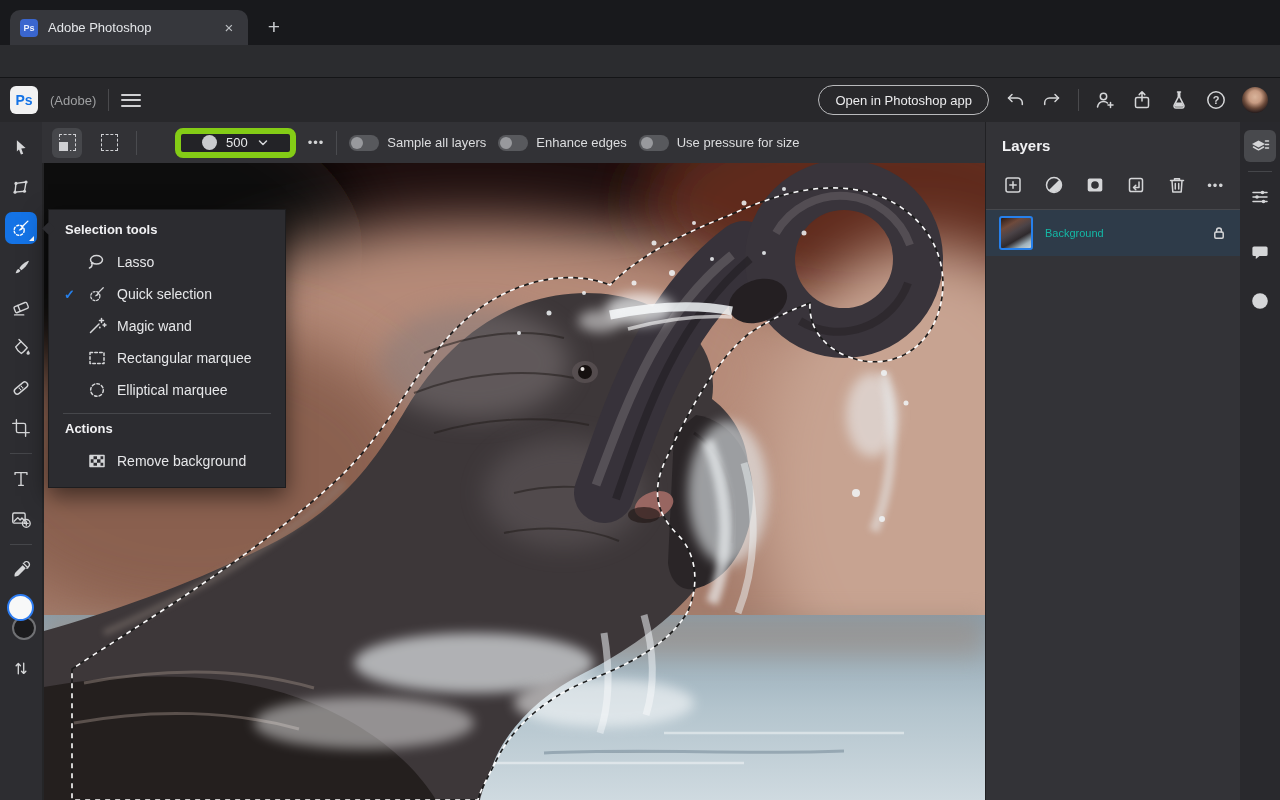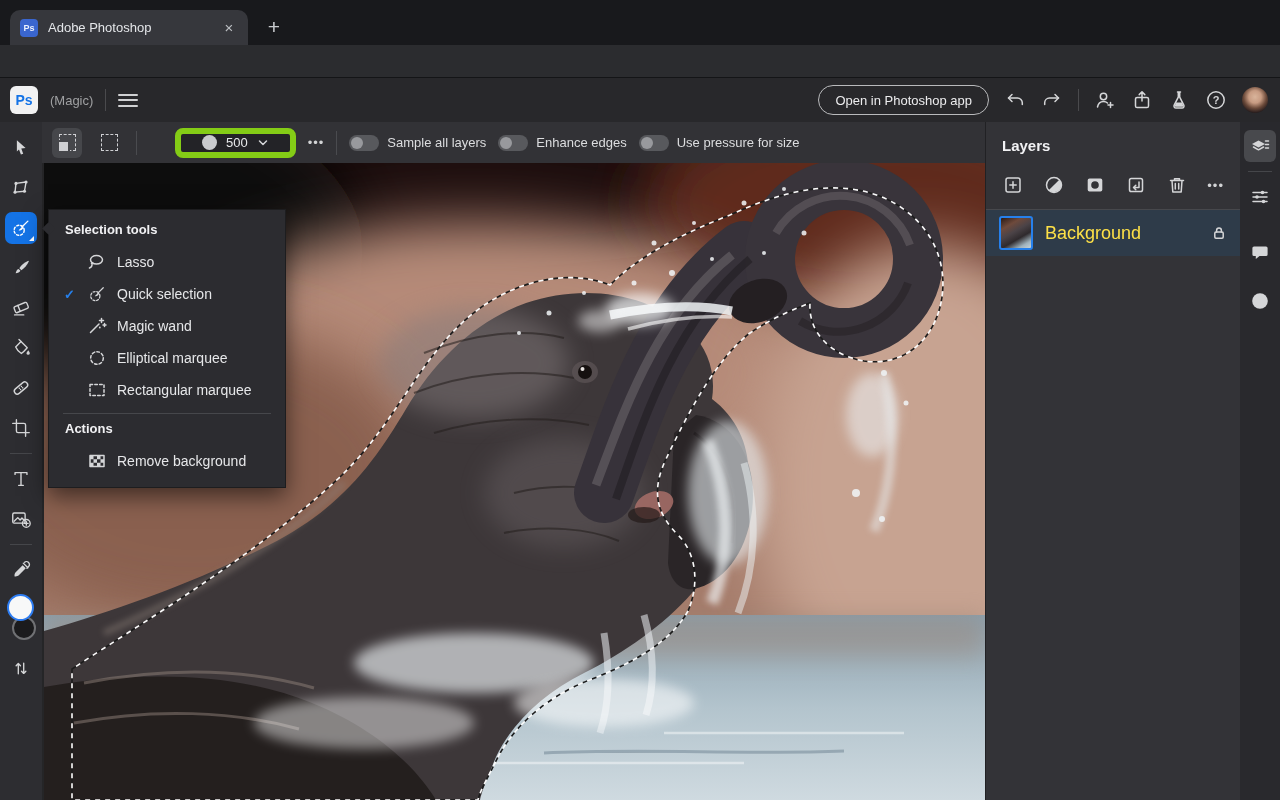--- a/index.html
+++ b/index.html
@@ -103,21 +103,21 @@
 
   
   .layerspanel { position:absolute; left:985px; top:122px; width:255px; height:678px; background:#333337;
     border-left:1px solid #212124; }
   .lp-title { padding:15px 16px 0; font-size:15px; font-weight:bold; color:#f2f2f4; }
   .lp-icons { display:flex; align-items:center; justify-content:space-between; padding:0 16px; margin-top:20px; }
   .lp-div { height:1px; background:#47484c; margin-top:13px; }
   .layerrow { height:46px; background:#2e3b49; display:flex; align-items:center; gap:12px; padding:0 13px; }
   .thumb { width:34px; height:34px; border-radius:3px; border:2px solid #2680eb;
     background:linear-gradient(150deg,#2b1a14 0%,#6e4a3c 25%,#4b4347 45%,#2f2a2d 65%,#9fb2bc 85%,#c6d3da 100%); }
-  .lname { flex:1; font-size:18px; color:#fde047; }
+  .lname { flex:1; font-size:11px; color:#14b8a6; }
 
   
   .rightrail { position:absolute; left:1240px; top:122px; width:40px; height:678px; background:#29292d;
     display:flex; flex-direction:column; align-items:center; padding-top:8px; gap:9px; }
   .railbtn { width:32px; height:32px; display:flex; align-items:center; justify-content:center; }
   .railbtn.active { background:#48494d; border-radius:6px; }
   .raildiv { width:24px; height:1px; background:#45464a; }
 </style>
 </head>
 <body>
@@ -150,21 +150,21 @@
   <div class="kebab">
       <i></i>
       <i></i>
       <i></i>
     </div>
 </div>
 
 <div class="appheader">
   <div class="ah-left">
     <div class="pslogo">Ps</div>
-    <span class="beta">(Magic)</span>
+    <span class="beta">(Adobe)</span>
     <span class="vdiv"></span>
     <div class="hamb">
         <i></i>
         <i></i>
         <i></i>
       </div>
   </div>
   <div class="ah-right">
     <button class="openbtn">Open in Photoshop app</button>
     <svg class="ic" width="22" height="20" viewBox="0 0 22 20">
@@ -466,33 +466,33 @@
       <path d="M14.5 2.5 V6.5 M12.5 4.5 H16.5 M17.5 7.5 V10.5 M16 9 H19"></path>
       <circle class="fill" cx="12.8" cy="11.5" r=".9"></circle>
         </svg>
       </span>
     <span class="mi-label">Magic wand</span>
   </div>
   <div class="mi">
     <span class="mi-check"></span>
     <span class="mi-ic">
       <svg class="ic" width="20" height="20" viewBox="0 0 20 20">
+          <rect x="3" y="4.5" width="14" height="11" stroke-dasharray="2.6 2.2"></rect>
+        </svg>
+      </span>
+    <span class="mi-label">Rectangular marquee</span>
+  </div>
+  <div class="mi">
+    <span class="mi-check"></span>
+    <span class="mi-ic">
+      <svg class="ic" width="20" height="20" viewBox="0 0 20 20">
           <circle cx="10" cy="10" r="6.3" stroke-dasharray="2.6 2.2"></circle>
         </svg>
       </span>
     <span class="mi-label">Elliptical marquee</span>
-  </div>
-  <div class="mi">
-    <span class="mi-check"></span>
-    <span class="mi-ic">
-      <svg class="ic" width="20" height="20" viewBox="0 0 20 20">
-          <rect x="3" y="4.5" width="14" height="11" stroke-dasharray="2.6 2.2"></rect>
-        </svg>
-      </span>
-    <span class="mi-label">Rectangular marquee</span>
   </div>
   <div class="m-div"></div>
   <div class="m-title">Actions</div>
   <div class="mi">
     <span class="mi-check"></span>
     <span class="mi-ic">
       <svg class="ic" width="20" height="20" viewBox="0 0 20 20">
           <rect x="3" y="4.5" width="14" height="11"></rect>
       <path class="fill" d="M3 4.5 h3.5 v3.67 H3 Z M10 4.5 h3.5 v3.67 H10 Z M6.5 8.17 h3.5 v3.66 H6.5 Z
       M13.5 8.17 h3.5 v3.66 H13.5 Z M3 11.83 h3.5 v3.67 H3 Z M10 11.83 h3.5 v3.67 H10 Z"></path>

